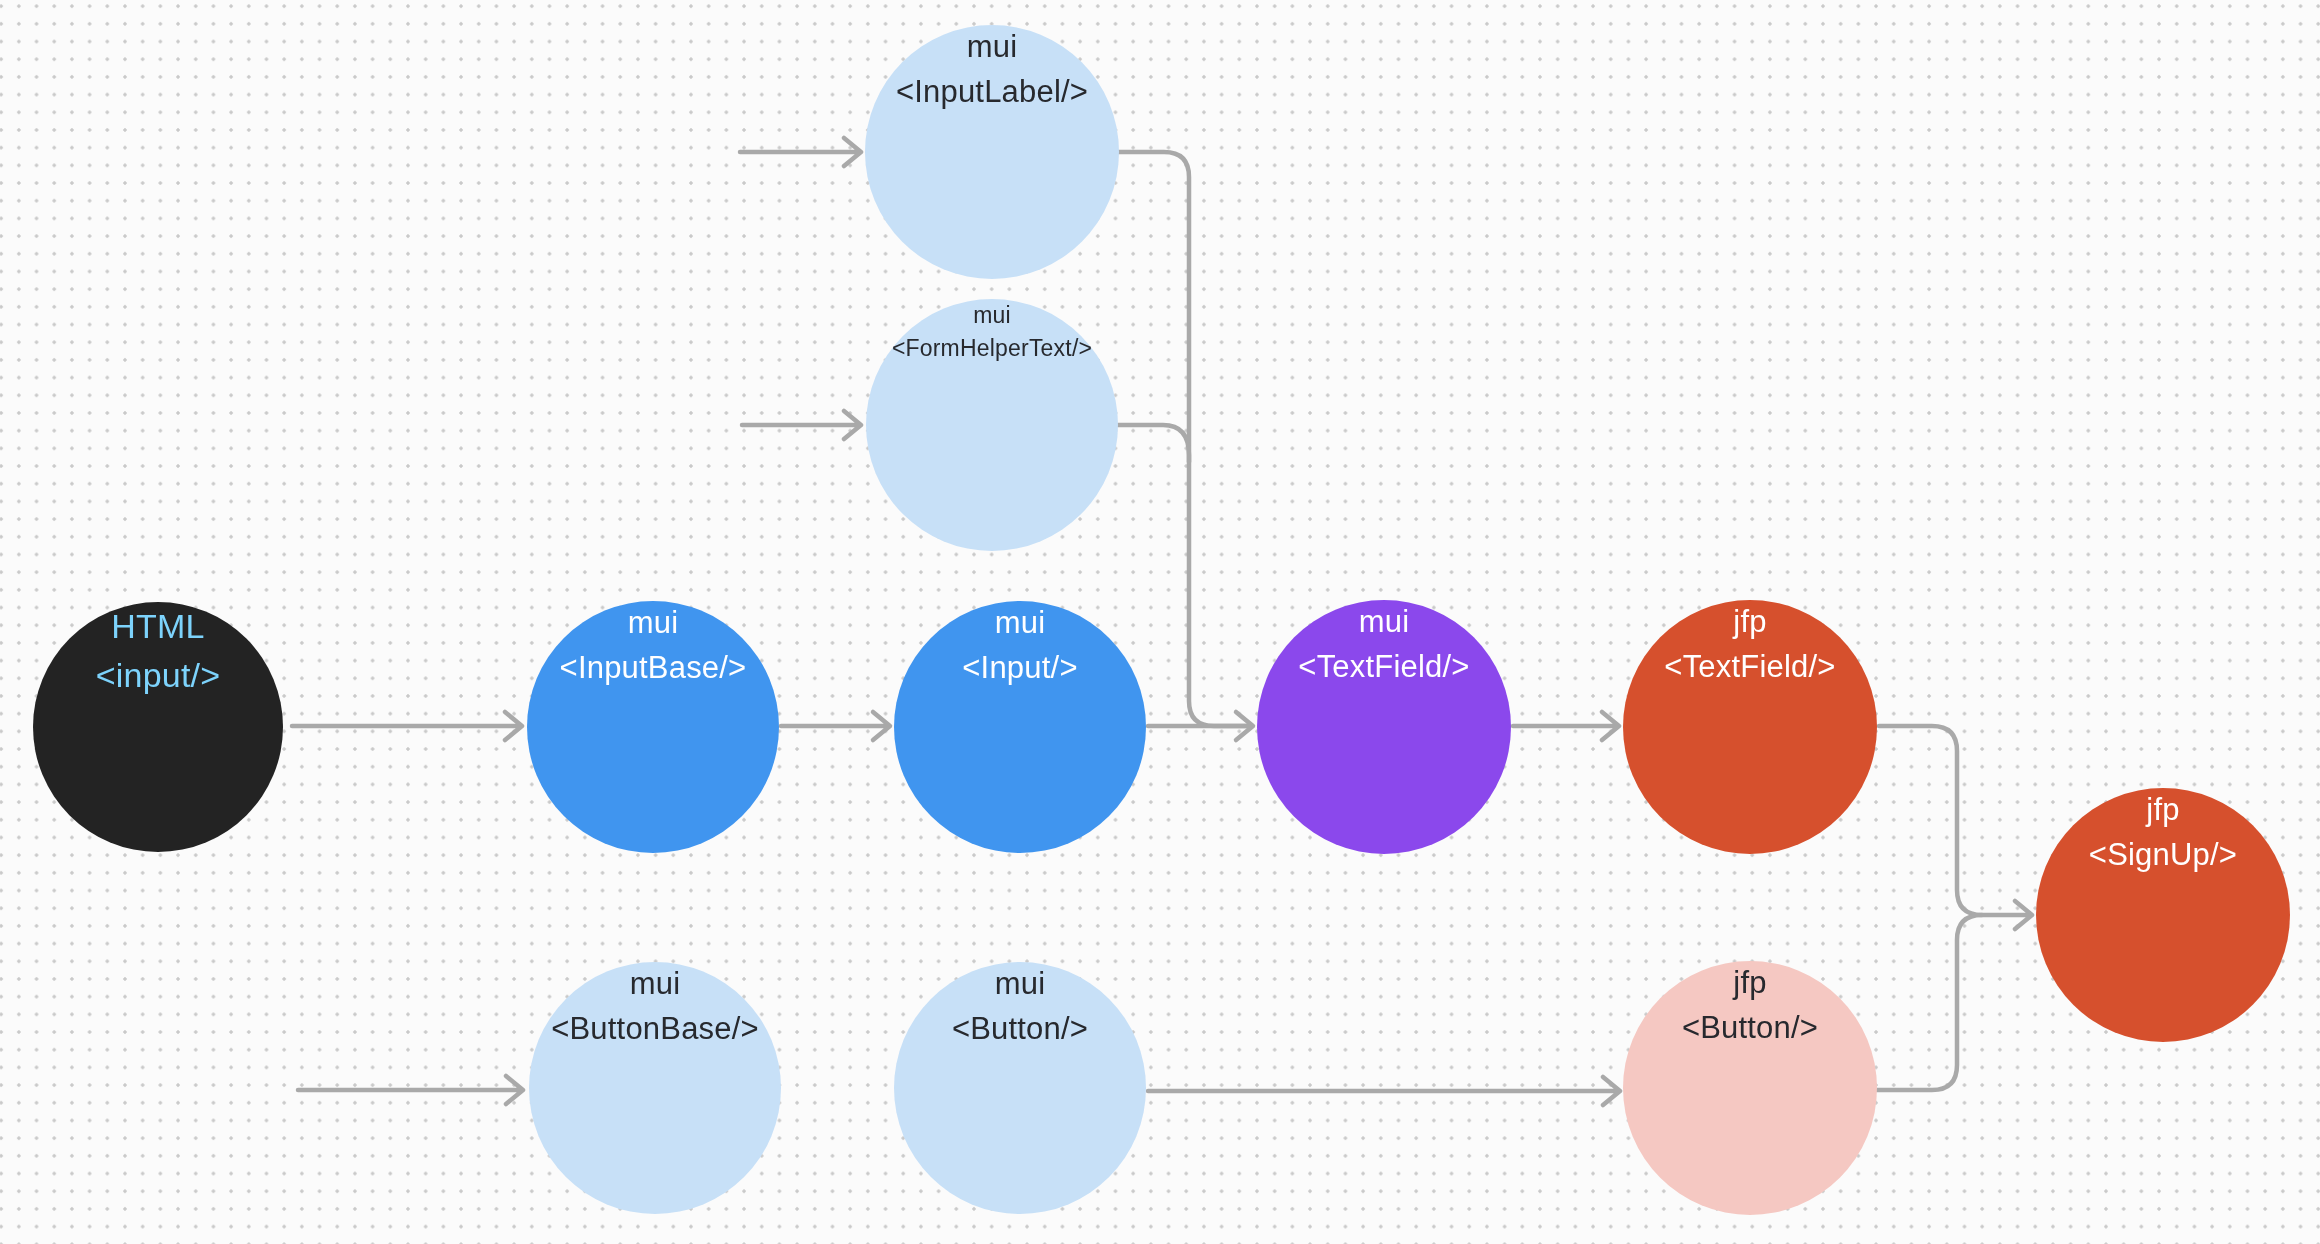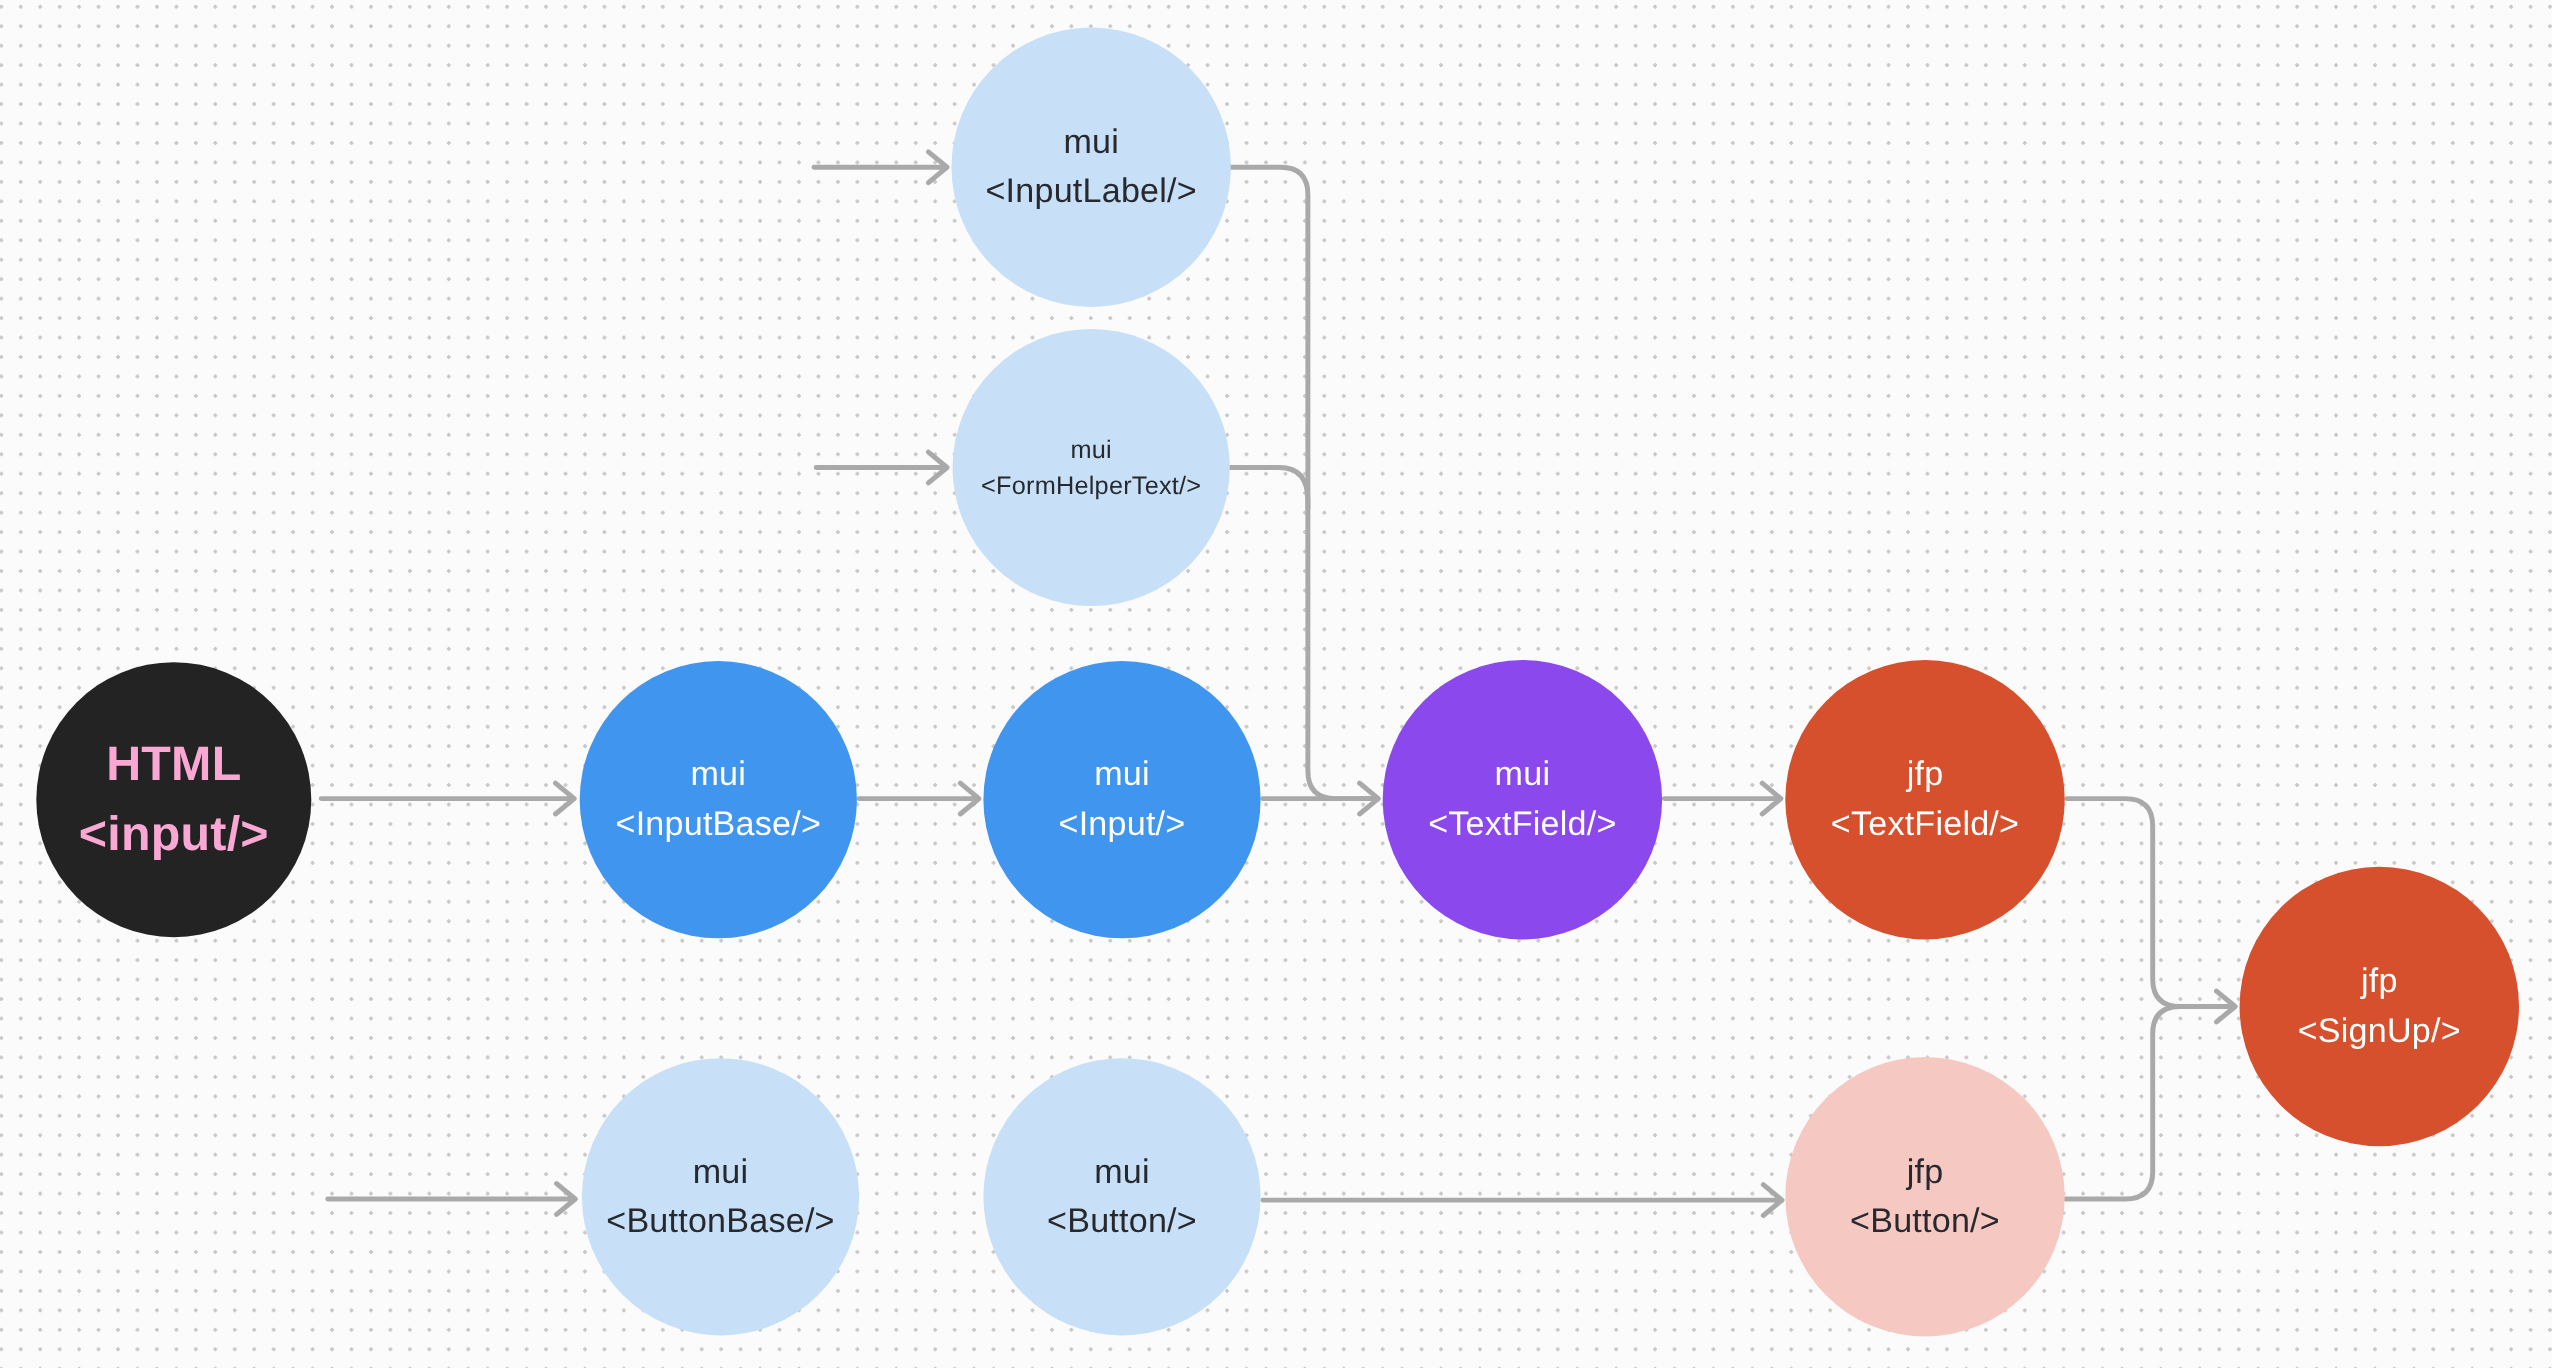--- a/index.html
+++ b/index.html
@@ -19,21 +19,20 @@
     top: 0;
     pointer-events: none;
   }
   .edges-layer path { pointer-events: stroke; }
   .node {
     position: absolute;
     border-radius: 50%;
     display: flex;
     flex-direction: column;
     align-items: center;
-    justify-content: center;
     text-align: center;
     font-weight: 500;
     line-height: 1.45;
     letter-spacing: 0.2px;
     user-select: none;
   }
   .node .l1, .node .l2 {
     display: block;
     white-space: nowrap;
   }
@@ -50,21 +49,21 @@
       <path d="M781 726 L886 726 M873 712 L890 726 L873 740" fill="none" stroke="#a9a9a9" stroke-width="4.5" stroke-linecap="round" stroke-linejoin="round"></path>
       <path d="M1148 726 L1249 726 M1236 712 L1253 726 L1236 740" fill="none" stroke="#a9a9a9" stroke-width="4.5" stroke-linecap="round" stroke-linejoin="round"></path>
       <path d="M1118 152 L1164 152 Q1189 152 1189 177 L1189 701 Q1189 726 1214 726 L1246 726" fill="none" stroke="#a9a9a9" stroke-width="4.5" stroke-linecap="round" stroke-linejoin="round"></path>
       <path d="M1118 425 L1163 425 Q1189 425 1189 455 L1189 462" fill="none" stroke="#a9a9a9" stroke-width="4.5" stroke-linecap="round" stroke-linejoin="round"></path>
       <path d="M1513 726 L1615 726 M1602 712 L1619 726 L1602 740" fill="none" stroke="#a9a9a9" stroke-width="4.5" stroke-linecap="round" stroke-linejoin="round"></path>
       <path d="M1148 1091 L1616 1091 M1603 1077 L1620 1091 L1603 1105" fill="none" stroke="#a9a9a9" stroke-width="4.5" stroke-linecap="round" stroke-linejoin="round"></path>
       <path d="M1879 726 L1932 726 Q1957 726 1957 751 L1957 890 Q1957 915 1982 915 L2028 915 M2015 901 L2032 915 L2015 929" fill="none" stroke="#a9a9a9" stroke-width="4.5" stroke-linecap="round" stroke-linejoin="round"></path>
       <path d="M1877 1090 L1932 1090 Q1957 1090 1957 1065 L1957 940 Q1957 915 1982 915" fill="none" stroke="#a9a9a9" stroke-width="4.5" stroke-linecap="round" stroke-linejoin="round"></path>
     </svg>
 
-  <div class="node" style="left: 33px; top: 602px; width: 250px; height: 250px; background: rgb(35, 35, 35); color: #f9a8d4; font-size: 44px; font-weight: bold;">
+  <div class="node" style="left: 33px; top: 602px; width: 250px; height: 250px; background: rgb(35, 35, 35); color: #7dd3fc; font-size: 34px;">
     <span class="l1">HTML</span>
     <span class="l2">&lt;input/&gt;</span>
   </div>
   <div class="node" style="left: 865px; top: 25px; width: 254px; height: 254px; background: rgb(199, 224, 247); color: rgb(39, 41, 46); font-size: 31px;">
     <span class="l1">mui</span>
     <span class="l2">&lt;InputLabel/&gt;</span>
   </div>
   <div class="node" style="left: 866px; top: 299px; width: 252px; height: 252px; background: rgb(199, 224, 247); color: rgb(39, 41, 46); font-size: 23px;">
     <span class="l1">mui</span>
     <span class="l2">&lt;FormHelperText/&gt;</span>

